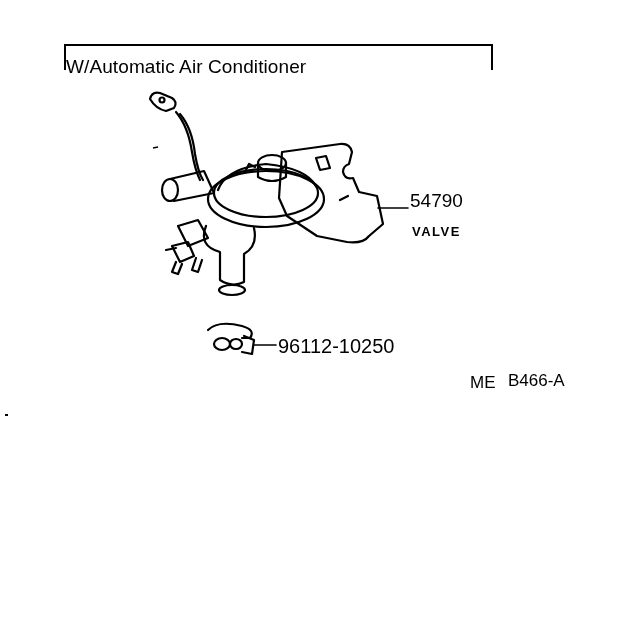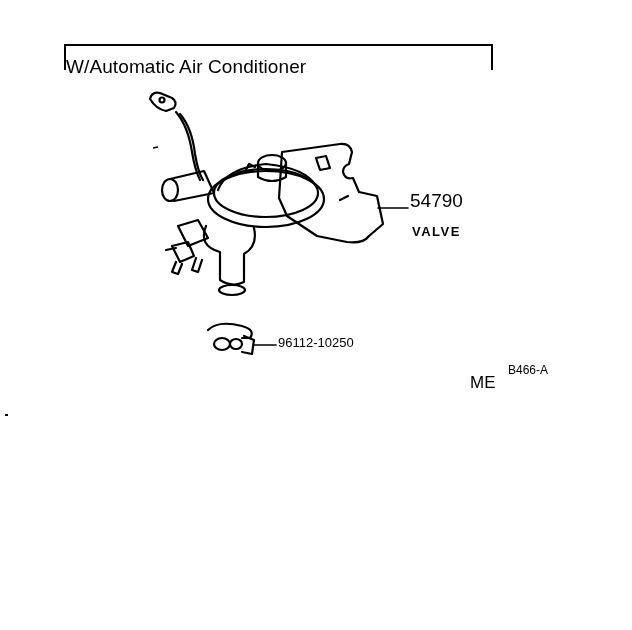--- a/index.html
+++ b/index.html
@@ -66,16 +66,16 @@
       <path d="M244 336 l10 4 l-2 14 l-10 -2"></path>
     </g>
     <path d="M254 345 l22 0" stroke-width="1.6"></path>
   </g>
   <rect x="5" y="414" width="3" height="2" fill="#000"></rect>
   <path d="M153 148 l5 -1" stroke="#000" stroke-width="1.5"></path>
 </svg>
 
 <div class="abs part-num" style="left:410px; top:190px;">54790</div>
 <div class="abs part-name" style="left:412px; top:224px;">VALVE</div>
-<div class="abs part-num" style="left:278px; top:335px; font-size:13px;">96112-10250</div>
+<div class="abs part-num" style="left:278px; top:335px; font-size:20px;">96112-10250</div>
 
 <div class="abs code" style="left:462px; top:373px;">ME</div>
-<div class="abs code" style="left:500px; top:363px; font-size:12px;">B466-A</div>
+<div class="abs code" style="left:500px; top:371px; font-size:17px;">B466-A</div>
 
 </body></html>

